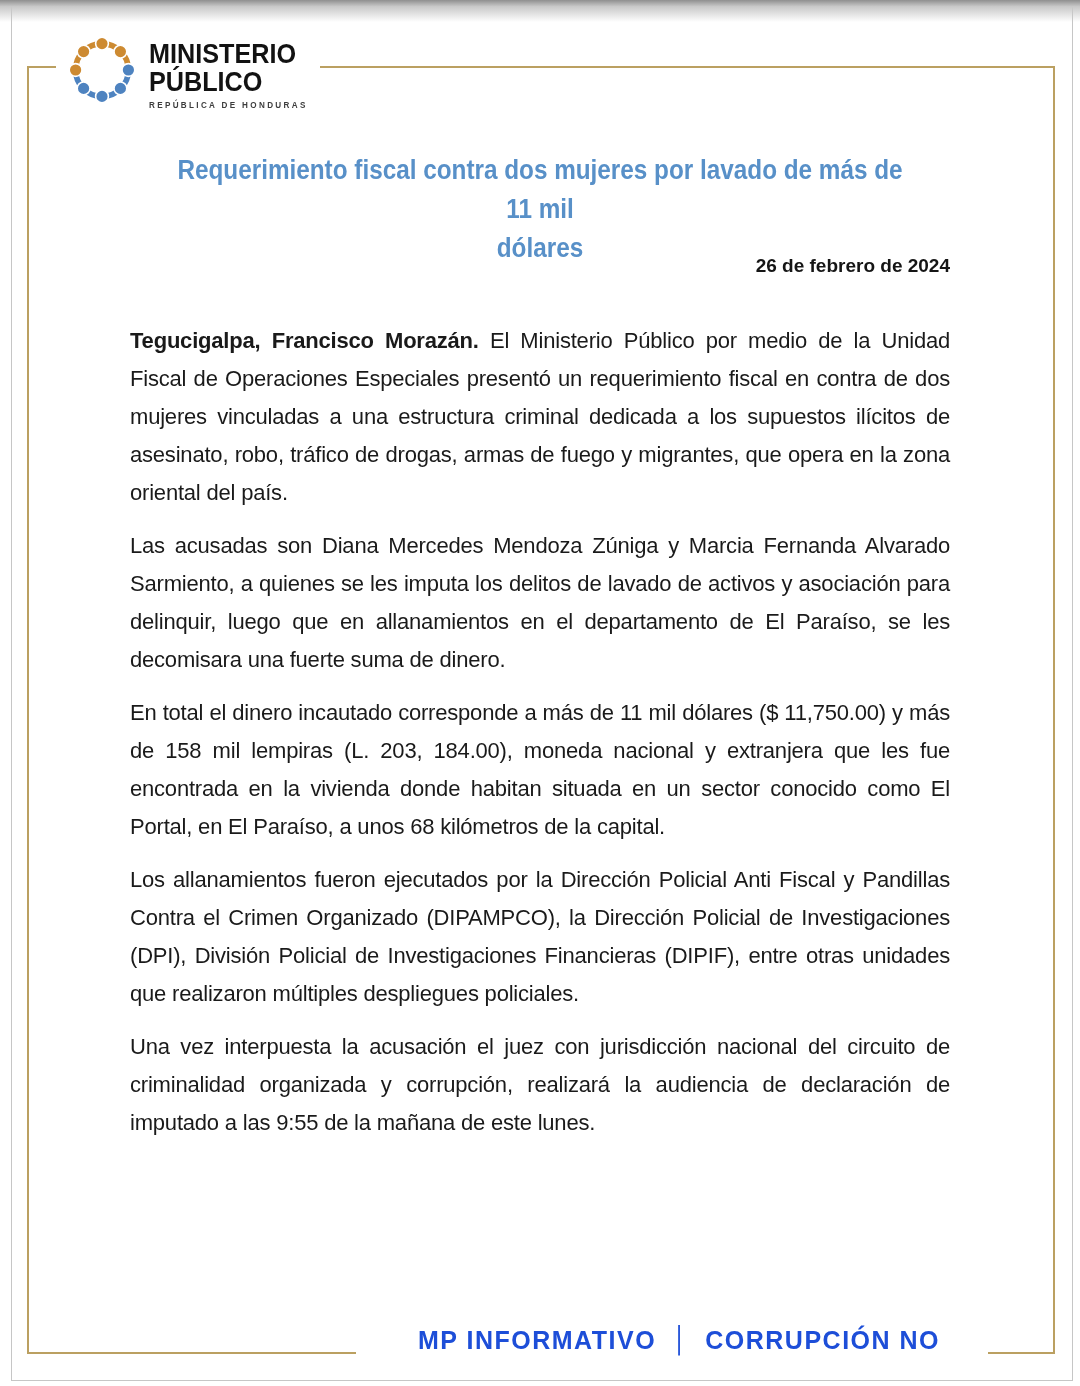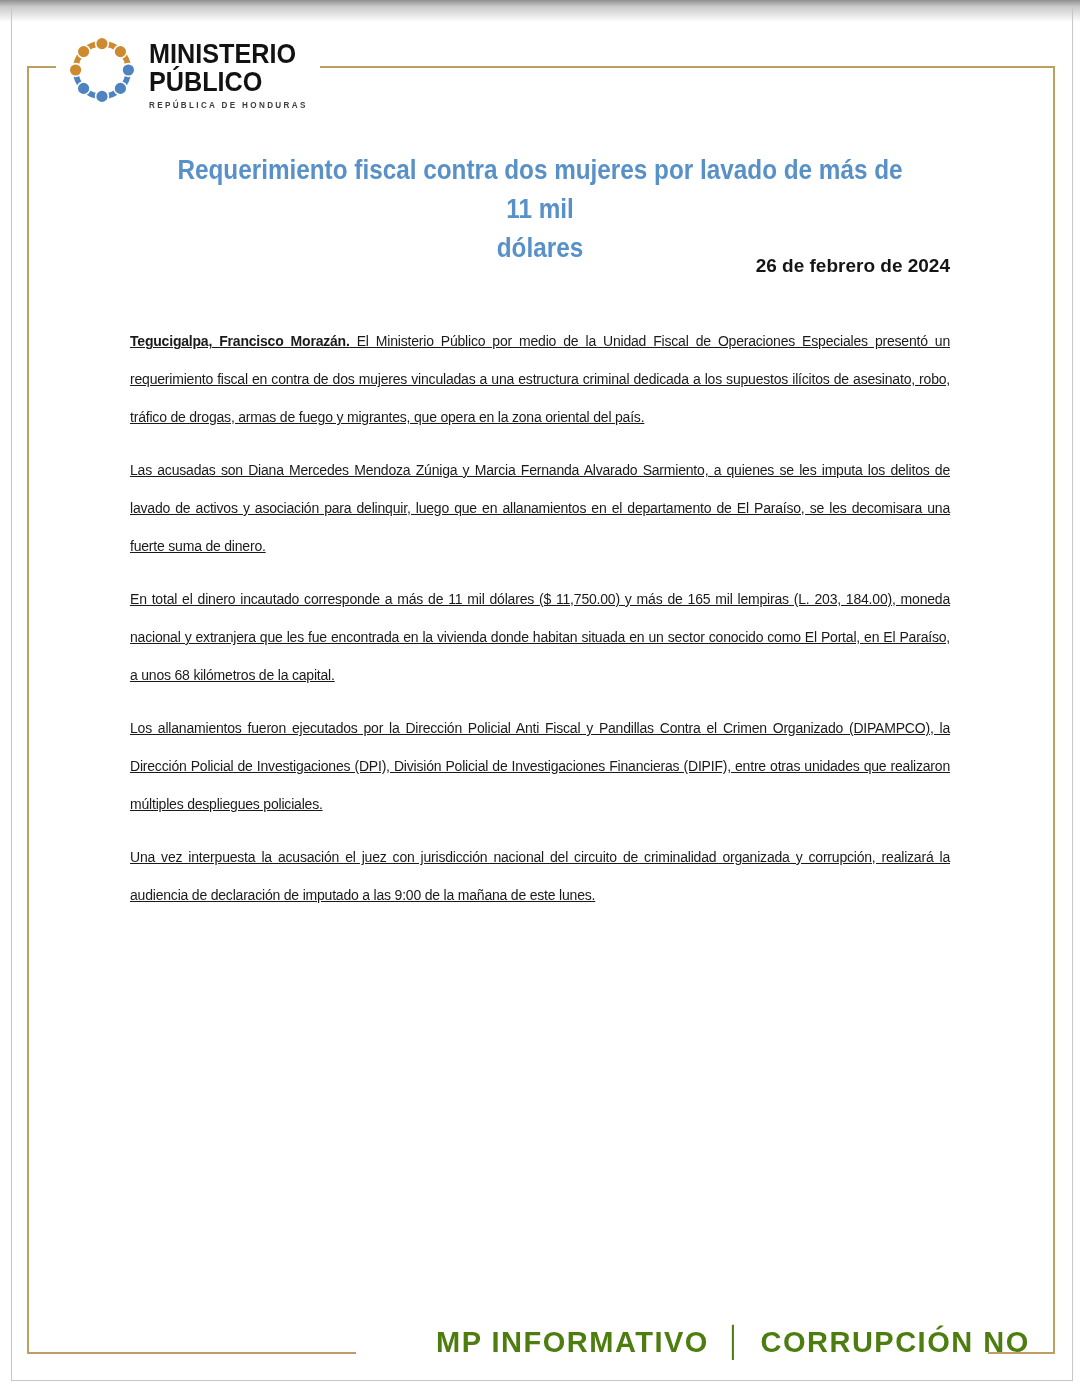--- a/index.html
+++ b/index.html
@@ -53,30 +53,29 @@
     text-align:center;color:var(--title-blue);font-weight:bold;
     font-size:27px;line-height:39px;
     transform:scaleX(0.9);transform-origin:center top;
   }
   .doc-date{
     position:absolute;right:130px;top:255px;z-index:3;
     font-weight:bold;font-size:19px;color:#151515;text-align:center;
   }
   .doc-body{
     position:absolute;left:130px;top:322px;width:820px;z-index:3;
-    font-size:14px;line-height:38px;text-align:justify;color:var(--text);
+    font-size:22px;line-height:38px;text-align:justify;color:var(--text);
     letter-spacing:-0.2px;
-    text-decoration:underline;
   }
   .doc-body p{margin:0 0 15px 0;}
   .doc-body strong{font-weight:bold;}
   
   .footer-banner{
     position:absolute;left:418px;top:1326px;z-index:3;white-space:nowrap;
-    font-weight:bold;font-size:29px;letter-spacing:1.5px;color:#4d7c0f;margin-left:18px;
+    font-weight:bold;font-size:25px;letter-spacing:1.5px;color:#1d4ed8;
   }
   .footer-sep{display:inline-block;margin:0 16px;font-weight:normal;transform:translateY(-1px);}
 </style>
 </head>
 <body>
 
 <div class="top-gradient"></div>
 <div class="page-frame"></div>
 
 <div class="gold gold-left-v"></div>
@@ -108,20 +107,20 @@
 <div class="doc-title">
   <span style="display:block">Requerimiento fiscal contra dos mujeres por lavado de más de 11 mil</span>
   <span style="display:block">dólares</span>
 </div>
 
 <div class="doc-date">26 de febrero de 2024</div>
 
 <div class="doc-body">
     <p><strong>Tegucigalpa, Francisco Morazán.</strong> El Ministerio Público por medio de la Unidad Fiscal de Operaciones Especiales presentó un requerimiento fiscal en contra de dos mujeres vinculadas a una estructura criminal dedicada a los supuestos ilícitos de asesinato, robo, tráfico de drogas, armas de fuego y migrantes, que opera en la zona oriental del país.</p>
     <p>Las acusadas son Diana Mercedes Mendoza Zúniga y Marcia Fernanda Alvarado Sarmiento, a quienes se les imputa los delitos de lavado de activos y asociación para delinquir, luego que en allanamientos en el departamento de El Paraíso, se les decomisara una fuerte suma de dinero.</p>
-    <p>En total el dinero incautado corresponde a más de 11 mil dólares ($ 11,750.00) y más de 165 mil lempiras (L. 203, 184.00), moneda nacional y extranjera que les fue encontrada en la vivienda donde habitan situada en un sector conocido como El Portal, en El Paraíso, a unos 68 kilómetros de la capital.</p>
+    <p>En total el dinero incautado corresponde a más de 11 mil dólares ($ 11,750.00) y más de 158 mil lempiras (L. 203, 184.00), moneda nacional y extranjera que les fue encontrada en la vivienda donde habitan situada en un sector conocido como El Portal, en El Paraíso, a unos 68 kilómetros de la capital.</p>
     <p>Los allanamientos fueron ejecutados por la Dirección Policial Anti Fiscal y Pandillas Contra el Crimen Organizado (DIPAMPCO), la Dirección Policial de Investigaciones (DPI), División Policial de Investigaciones Financieras (DIPIF), entre otras unidades que realizaron múltiples despliegues policiales.</p>
-    <p>Una vez interpuesta la acusación el juez con jurisdicción nacional del circuito de criminalidad organizada y corrupción, realizará la audiencia de declaración de imputado a las 9:00 de la mañana de este lunes.</p>
+    <p>Una vez interpuesta la acusación el juez con jurisdicción nacional del circuito de criminalidad organizada y corrupción, realizará la audiencia de declaración de imputado a las 9:55 de la mañana de este lunes.</p>
   </div>
 
 <div class="footer-banner">
   <span>MP INFORMATIVO</span><span class="footer-sep">│</span><span>CORRUPCIÓN NO</span>
 </div>
 
 </body></html>

